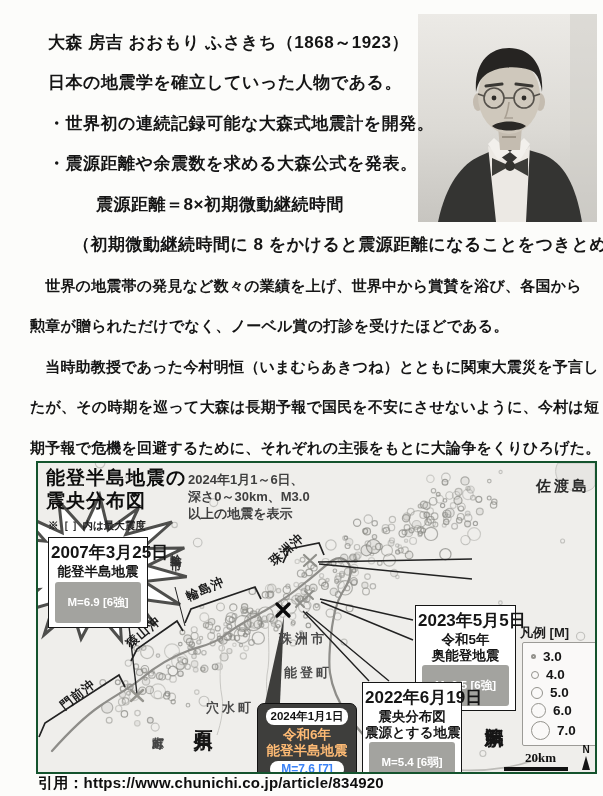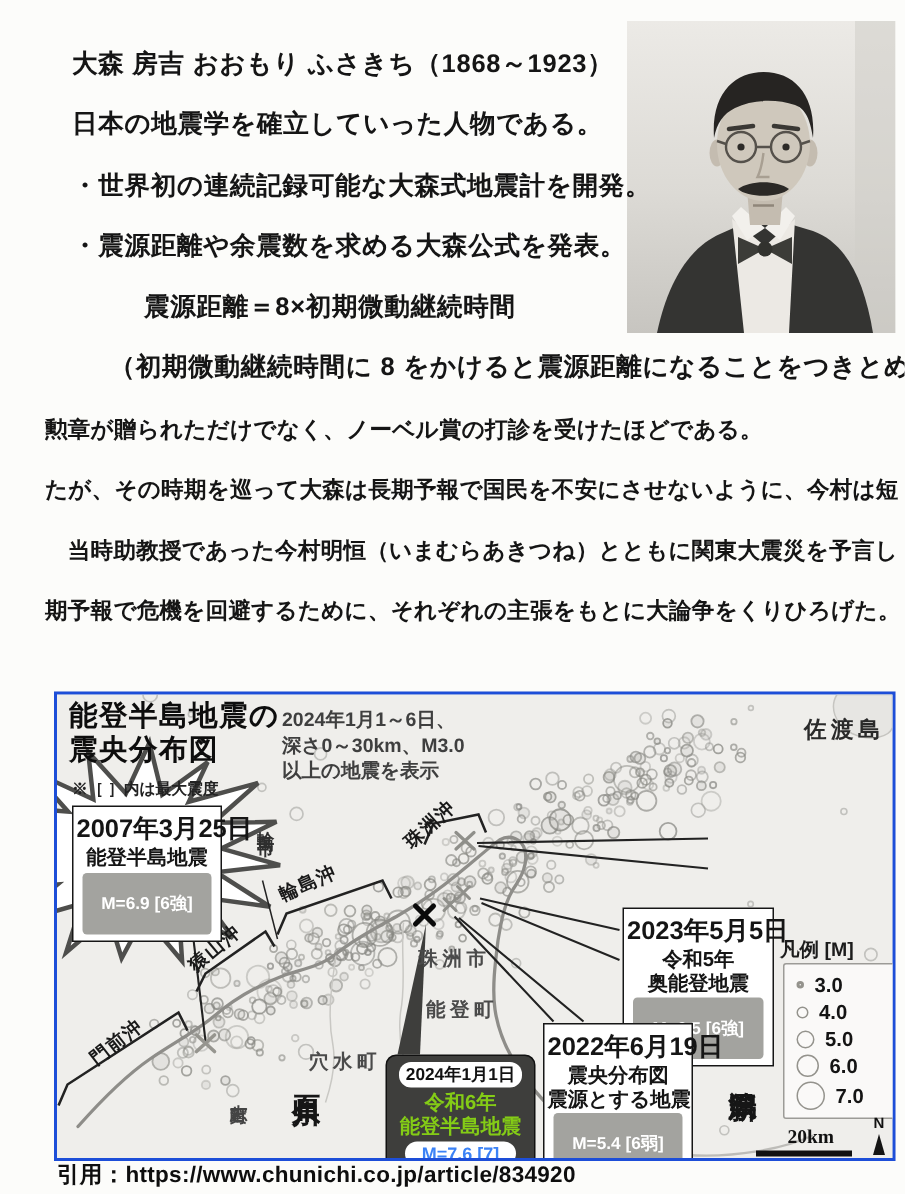--- a/index.html
+++ b/index.html
@@ -11,40 +11,40 @@
   .bio .bl{height:40.5px;display:flex;align-items:center;font-size:17px;font-weight:700;letter-spacing:.5px;white-space:nowrap}
   .bio .ind-f{padding-left:48px}
   .bio .ind-n{padding-left:25px}
   .paras{position:absolute;left:30px;top:266px;z-index:2}
   .paras .pl{height:40.5px;display:flex;align-items:center;font-size:15px;font-weight:700;letter-spacing:.2px;white-space:nowrap}
 
   
   .portrait{position:absolute;left:418px;top:14px;width:179px;height:208px;z-index:1}
 
   
-  .map{position:absolute;left:36px;top:461px;width:561px;height:313px;border:2px solid #1d4ed8;background:#efeeeb;overflow:hidden;z-index:3}
+  .map{position:absolute;left:36px;top:461px;width:561px;height:313px;border:2px solid #14532d;background:#efeeeb;overflow:hidden;z-index:3}
   .map>*{position:absolute}
   #map-svg{left:0;top:0;width:557px;height:309px}
 
   .map-title{left:8px;top:3px;font-size:19px;line-height:1.22;font-weight:800;letter-spacing:1px;color:#0d0d0d;z-index:4}
   .map-note{left:10px;top:56px;font-size:10.5px;font-weight:700;color:#222;z-index:4}
   .map-cond{left:150px;top:9px;font-size:13px;line-height:1.3;font-weight:600;color:#3f3f3f;z-index:4}
   .sado{left:498px;top:14px;font-size:15px;font-weight:600;letter-spacing:3px;color:#2a2a2a;font-family:"Liberation Serif",serif;z-index:4}
 
   .co{position:absolute;background:#fff;border:1.6px solid #161616;text-align:center;padding:3px 2px 4px;z-index:5}
   .co .d{font-size:17px;font-weight:800;white-space:nowrap}
   .co .n{font-size:13.5px;font-weight:800;line-height:1.15;white-space:nowrap}
   .co .m{margin:2px 4px 0;background:#a3a39f;color:#fff;font-size:11.5px;font-weight:800;border-radius:3px;padding:13px 0;white-space:nowrap}
   .co2007{left:10px;top:74px;width:100px}
   .co1993{left:436px;top:77px;width:126px}
   .co2023{left:377px;top:142px;width:101px}
   .co2022{left:324px;top:219px;width:100px}
   .co2024{left:219px;top:240px;width:100px;background:#3e3e3c;border-color:#111;border-radius:7px;color:#fff;padding:4px 3px 5px}
   .co2024 .wchip{background:#fff;color:#111;border-radius:8px;font-size:11.5px;font-weight:800;margin:0 5px 2px;padding:1px 0;white-space:nowrap}
-  .co2024 .n{color:#84cc16}
+  .co2024 .n{color:#fdba74}
   .co2024 .m2{background:#fff;color:#3b82f6;border-radius:8px;margin:3px 9px 0;font-size:12px;font-weight:800;padding:1px 0;white-space:nowrap}
 
   .sea{position:absolute;font-size:12.5px;font-weight:700;letter-spacing:1px;color:#191919;white-space:nowrap;transform-origin:left center;z-index:4}
   .sea.monzen{left:24px;top:236px;transform:rotate(-38deg)}
   .sea.saruyama{left:90px;top:174px;transform:rotate(-40deg)}
   .sea.wajimaoki{left:149px;top:126px;transform:rotate(-24deg)}
   .sea.suzuoki{left:234px;top:92px;transform:rotate(-42deg)}
 
   .vert{position:absolute;writing-mode:vertical-rl;text-orientation:upright;font-weight:600;color:#2e2e2e;z-index:4}
   .wajima{left:130px;top:82px;font-size:11.5px;letter-spacing:2px}
@@ -83,23 +83,24 @@
 <div class="bio">
   <div class="bl">大森 房吉 おおもり ふさきち（1868～1923）</div>
   <div class="bl">日本の地震学を確立していった人物である。</div>
   <div class="bl">・世界初の連続記録可能な大森式地震計を開発。</div>
   <div class="bl">・震源距離や余震数を求める大森公式を発表。</div>
   <div class="bl ind-f">震源距離＝8×初期微動継続時間</div>
   <div class="bl ind-n">（初期微動継続時間に 8 をかけると震源距離になることをつきとめた。）</div>
 </div>
 
 <div class="paras">
+  <div class="pl">　世界の地震帯の発見など数々の業績を上げ、世界中から賞賛を浴び、各国から</div>
   <div class="pl">勲章が贈られただけでなく、ノーベル賞の打診を受けたほどである。</div>
+  <div class="pl">　当時助教授であった今村明恒（いまむらあきつね）とともに関東大震災を予言し</div>
   <div class="pl">たが、その時期を巡って大森は長期予報で国民を不安にさせないように、今村は短</div>
-  <div class="pl">　当時助教授であった今村明恒（いまむらあきつね）とともに関東大震災を予言し</div>
   <div class="pl">期予報で危機を回避するために、それぞれの主張をもとに大論争をくりひろげた。</div>
 </div>
 
 <div class="portrait">
   <svg viewBox="0 0 179 208" width="179" height="208">
     <defs>
       <linearGradient id="pg" x1="0" y1="0" x2="0" y2="1">
         <stop offset="0" stop-color="#eceae6"></stop>
         <stop offset="0.55" stop-color="#dcdad5"></stop>
         <stop offset="1" stop-color="#c7c5c0"></stop>

